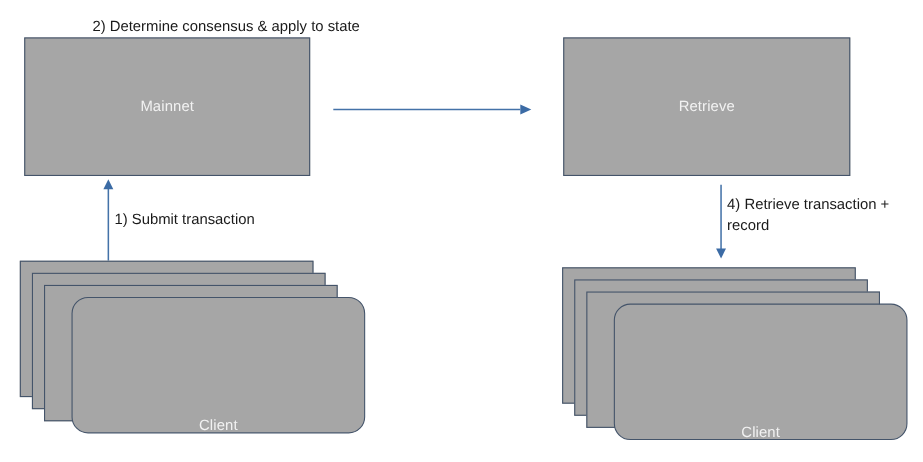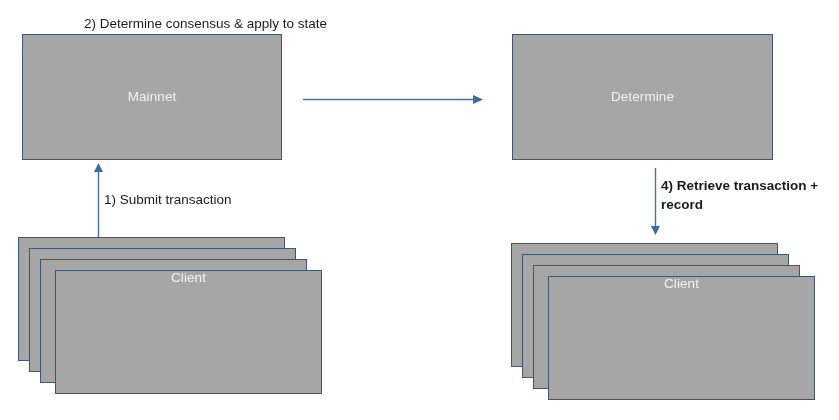--- a/index.html
+++ b/index.html
@@ -46,24 +46,25 @@
     box-sizing: border-box;
     background: #A6A6A6;
     border: 1px solid #44546A;
     width: 267px;
     height: 124px;
   }
   .stack .sheet.s0 { left: 0px;  top: 0px;  }
   .stack .sheet.s1 { left: 11px; top: 11px; }
   .stack .sheet.s2 { left: 22px; top: 22px; }
   .stack .sheet.s3 {
-    left: 37px; top: 33px;
+    left: 47px; top: 33px;
     display: flex;
-    align-items: flex-start;
+    align-items: flex-end;
     justify-content: center;
+    border-radius: 15px;
   }
 
   
   .arrow {
     position: absolute;
     overflow: visible;
   }
   .arrow line {
     stroke: #4472A8;
     stroke-width: 1.4;
@@ -88,42 +89,42 @@
 
 <div id="canvas">
 
   <div class="annot" style="left:84px; top:14px;">2) Determine consensus &amp; apply to state</div>
 
   <div class="node" style="left:22px; top:34px; width:260px; height:126px;">
     <span class="node-label">Mainnet</span>
   </div>
 
   <div class="node" style="left:512px; top:34px; width:261px; height:126px;">
-    <span class="node-label">Determine</span>
+    <span class="node-label">Retrieve</span>
   </div>
 
 
   <svg class="arrow" style="left:303px; top:93px;" width="182" height="13">
     <line x1="0" y1="6.5" x2="170" y2="6.5"></line>
     <polygon points="170,2 180,6.5 170,11"></polygon>
   </svg>
 
   <svg class="arrow" style="left:92px; top:163px;" width="13" height="74">
     <line x1="6.5" y1="74" x2="6.5" y2="8"></line>
     <polygon points="2,9 6.5,0 11,9"></polygon>
   </svg>
 
   <div class="annot" style="left:104px; top:190px;text-align:right;">1) Submit transaction</div>
 
   <svg class="arrow" style="left:649px; top:168px;" width="13" height="67">
     <line x1="6.5" y1="0" x2="6.5" y2="59"></line>
     <polygon points="2,58 11,58 6.5,67"></polygon>
   </svg>
 
-  <div class="annot wrapped" style="left:661px; top:176px;font-weight:bold;">4) Retrieve transaction + record</div>
+  <div class="annot wrapped" style="left:661px; top:176px;">4) Retrieve transaction + record</div>
 
   <div class="stack" style="left:18px; top:237px;">
     <div class="sheet s0"></div>
     <div class="sheet s1"></div>
     <div class="sheet s2"></div>
     <div class="sheet s3">
       <span class="node-label">Client</span>
     </div>
   </div>
 

